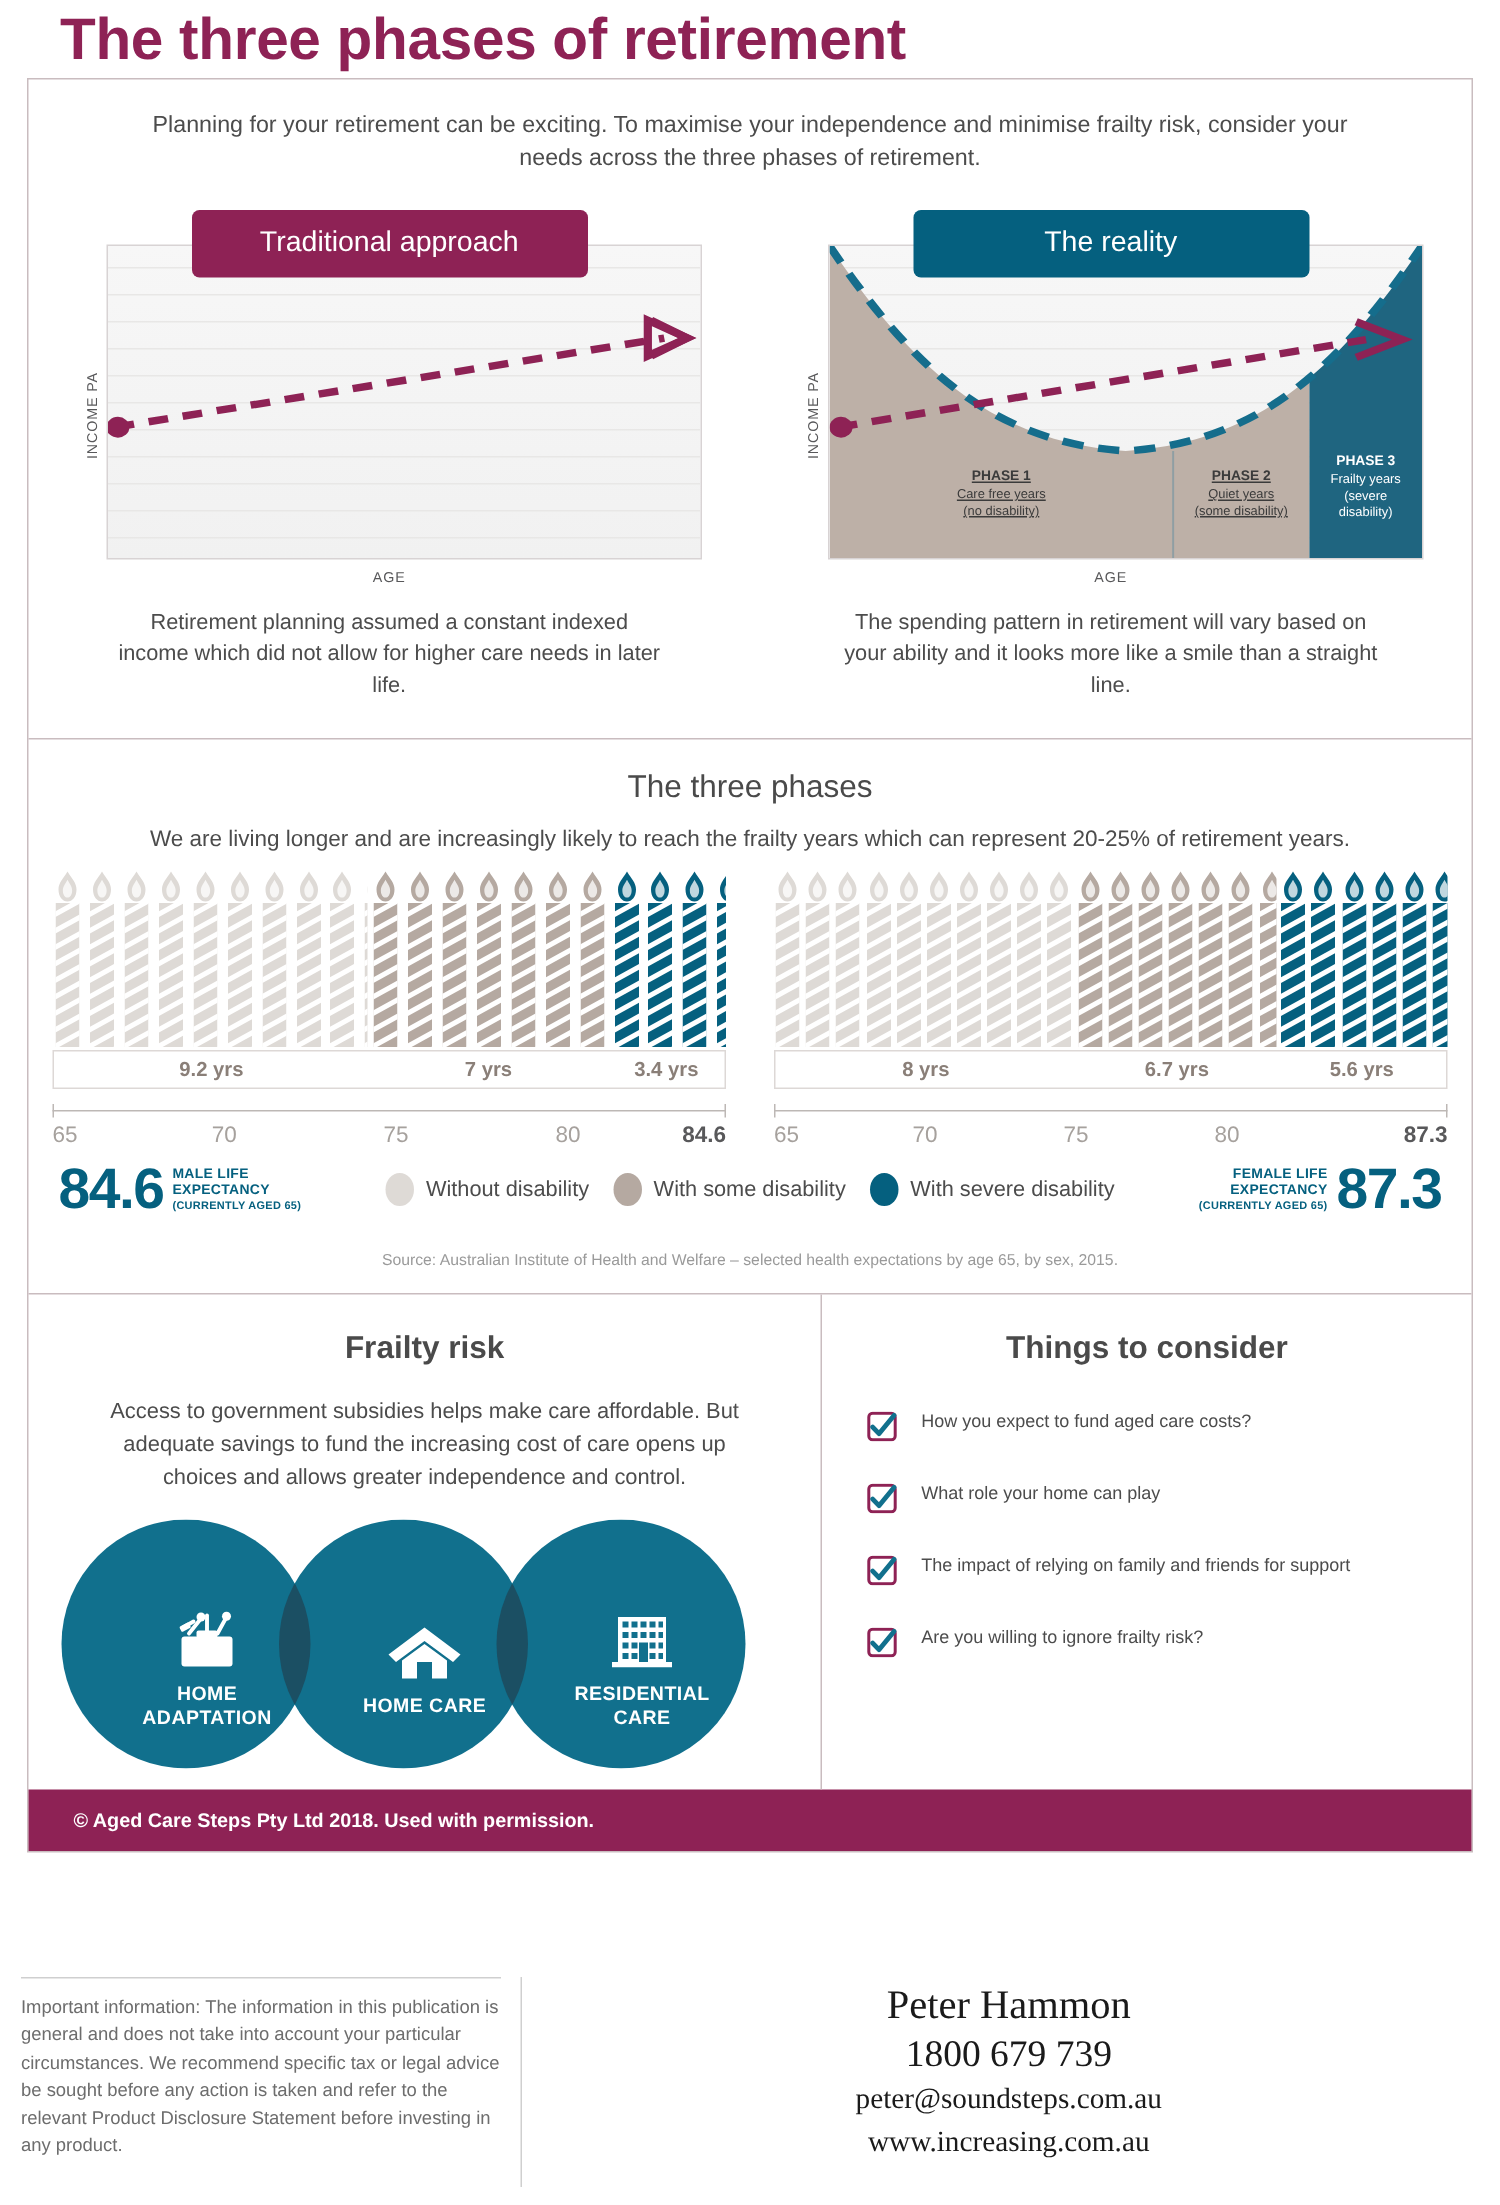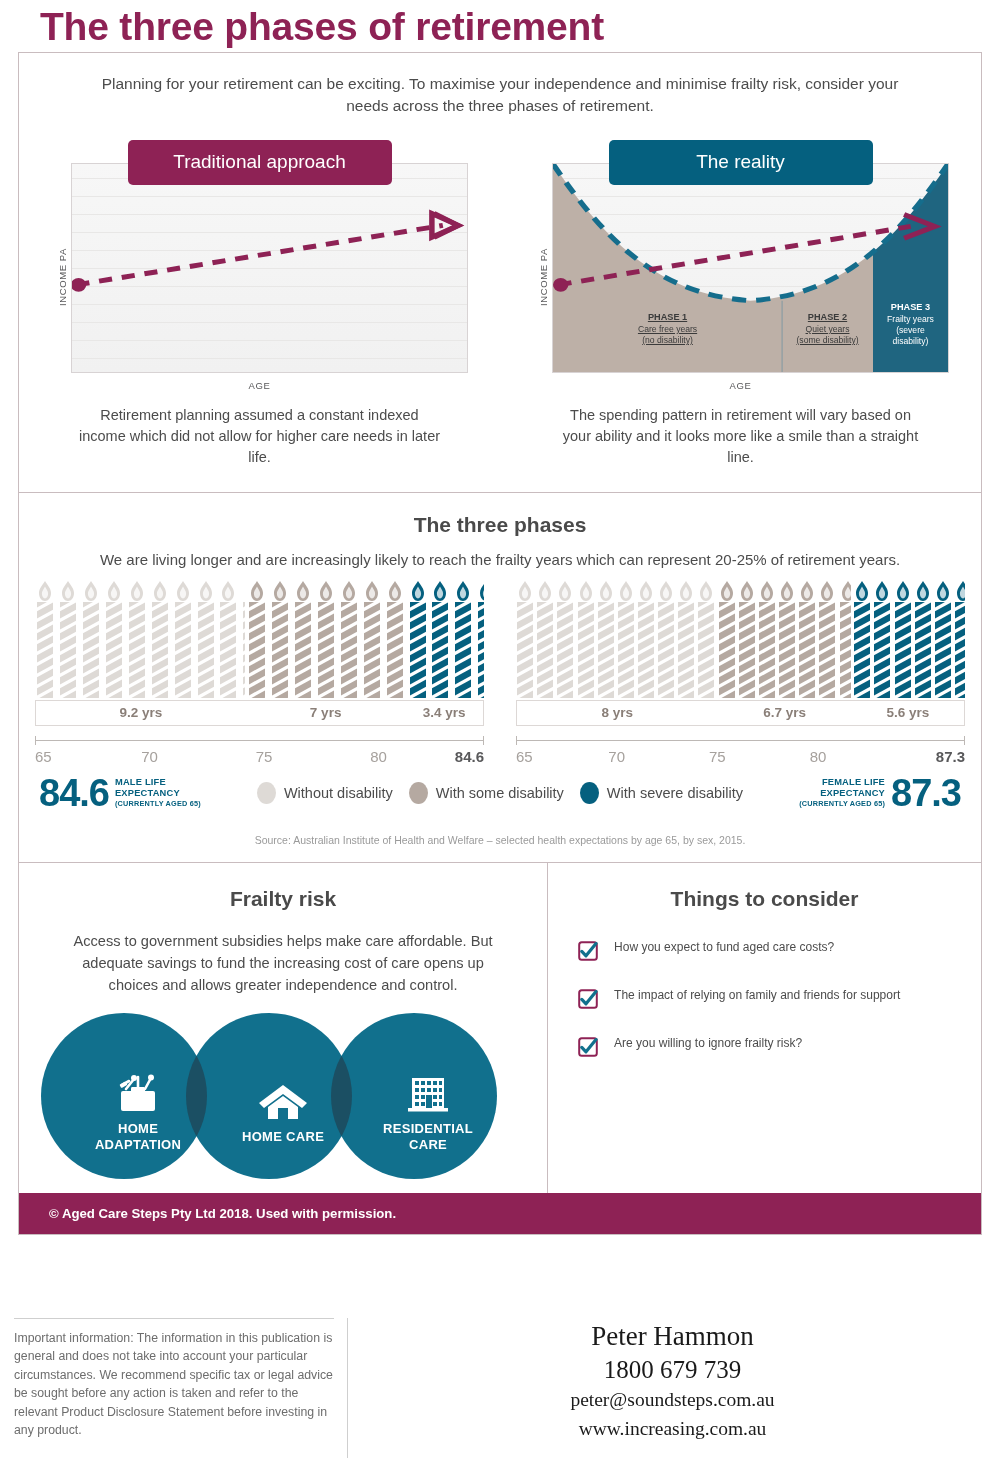--- a/index.html
+++ b/index.html
@@ -99,21 +99,21 @@
   }
   .phase-box b { font-size: 9.2px; }
   .phase-1, .phase-2 { color: #3b3b3b; text-decoration: underline; }
   .phase-3 { color: #ffffff; }
 
   
   .sec-divider { height:1px; background:#c9bcbf; }
 
   
   .phases-title {
-    text-align:center; font-size:21px; font-weight:bold;
+    text-align:center; font-size:21px; font-weight:normal;
     color:#4a4a4a; padding: 20px 0 0 0;
   }
   .phases-sub {
     text-align:center; font-size:15px; color:#4c4c4c;
     padding: 14px 28px 0 28px;
   }
   .candles-row { display:flex; padding: 12px 0 0 0; }
   .candle-group { width:50%; padding: 0 16px; }
   .candles { display:flex; align-items:flex-end; height: 118px; gap: 2px; }
   .candle { position: relative; flex: 1 1 0; height: 100%; }
@@ -1570,20 +1570,27 @@
                 <rect x="1.2" y="1.2" width="17.6" height="17.6" rx="2.5" fill="#fff" stroke="#8e2255" stroke-width="2"></rect>
                 <path d="M3.8 10.4 L8 14.8 L18 2.6" fill="none" stroke="#11708d" stroke-width="3.2" stroke-linecap="round" stroke-linejoin="round"></path>
               </svg></span>
             <span class="consider-text">How you expect to fund aged care costs?</span>
           </div>
           <div class="consider-item">
             <span class="cbox"><svg width="20" height="20" viewBox="0 0 20 20">
                 <rect x="1.2" y="1.2" width="17.6" height="17.6" rx="2.5" fill="#fff" stroke="#8e2255" stroke-width="2"></rect>
                 <path d="M3.8 10.4 L8 14.8 L18 2.6" fill="none" stroke="#11708d" stroke-width="3.2" stroke-linecap="round" stroke-linejoin="round"></path>
               </svg></span>
+            <span class="consider-text">What role your home can play</span>
+          </div>
+          <div class="consider-item">
+            <span class="cbox"><svg width="20" height="20" viewBox="0 0 20 20">
+                <rect x="1.2" y="1.2" width="17.6" height="17.6" rx="2.5" fill="#fff" stroke="#8e2255" stroke-width="2"></rect>
+                <path d="M3.8 10.4 L8 14.8 L18 2.6" fill="none" stroke="#11708d" stroke-width="3.2" stroke-linecap="round" stroke-linejoin="round"></path>
+              </svg></span>
             <span class="consider-text">The impact of relying on family and friends for support</span>
           </div>
           <div class="consider-item">
             <span class="cbox"><svg width="20" height="20" viewBox="0 0 20 20">
                 <rect x="1.2" y="1.2" width="17.6" height="17.6" rx="2.5" fill="#fff" stroke="#8e2255" stroke-width="2"></rect>
                 <path d="M3.8 10.4 L8 14.8 L18 2.6" fill="none" stroke="#11708d" stroke-width="3.2" stroke-linecap="round" stroke-linejoin="round"></path>
               </svg></span>
             <span class="consider-text">Are you willing to ignore frailty risk?</span>
           </div>
         </div>

